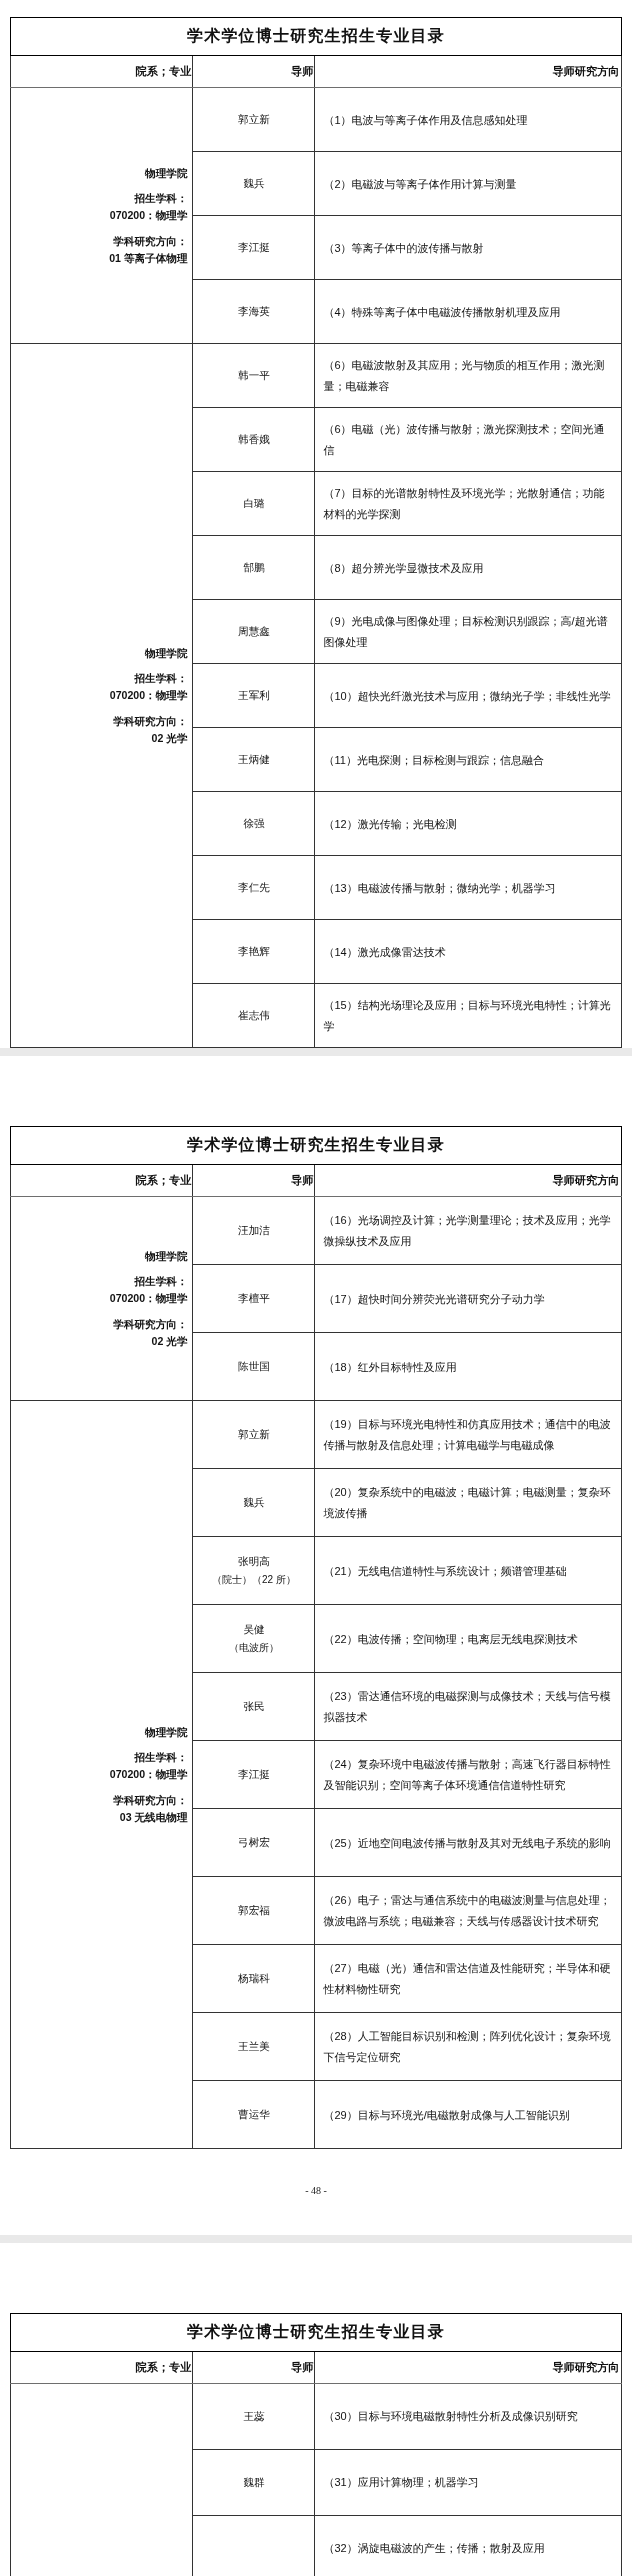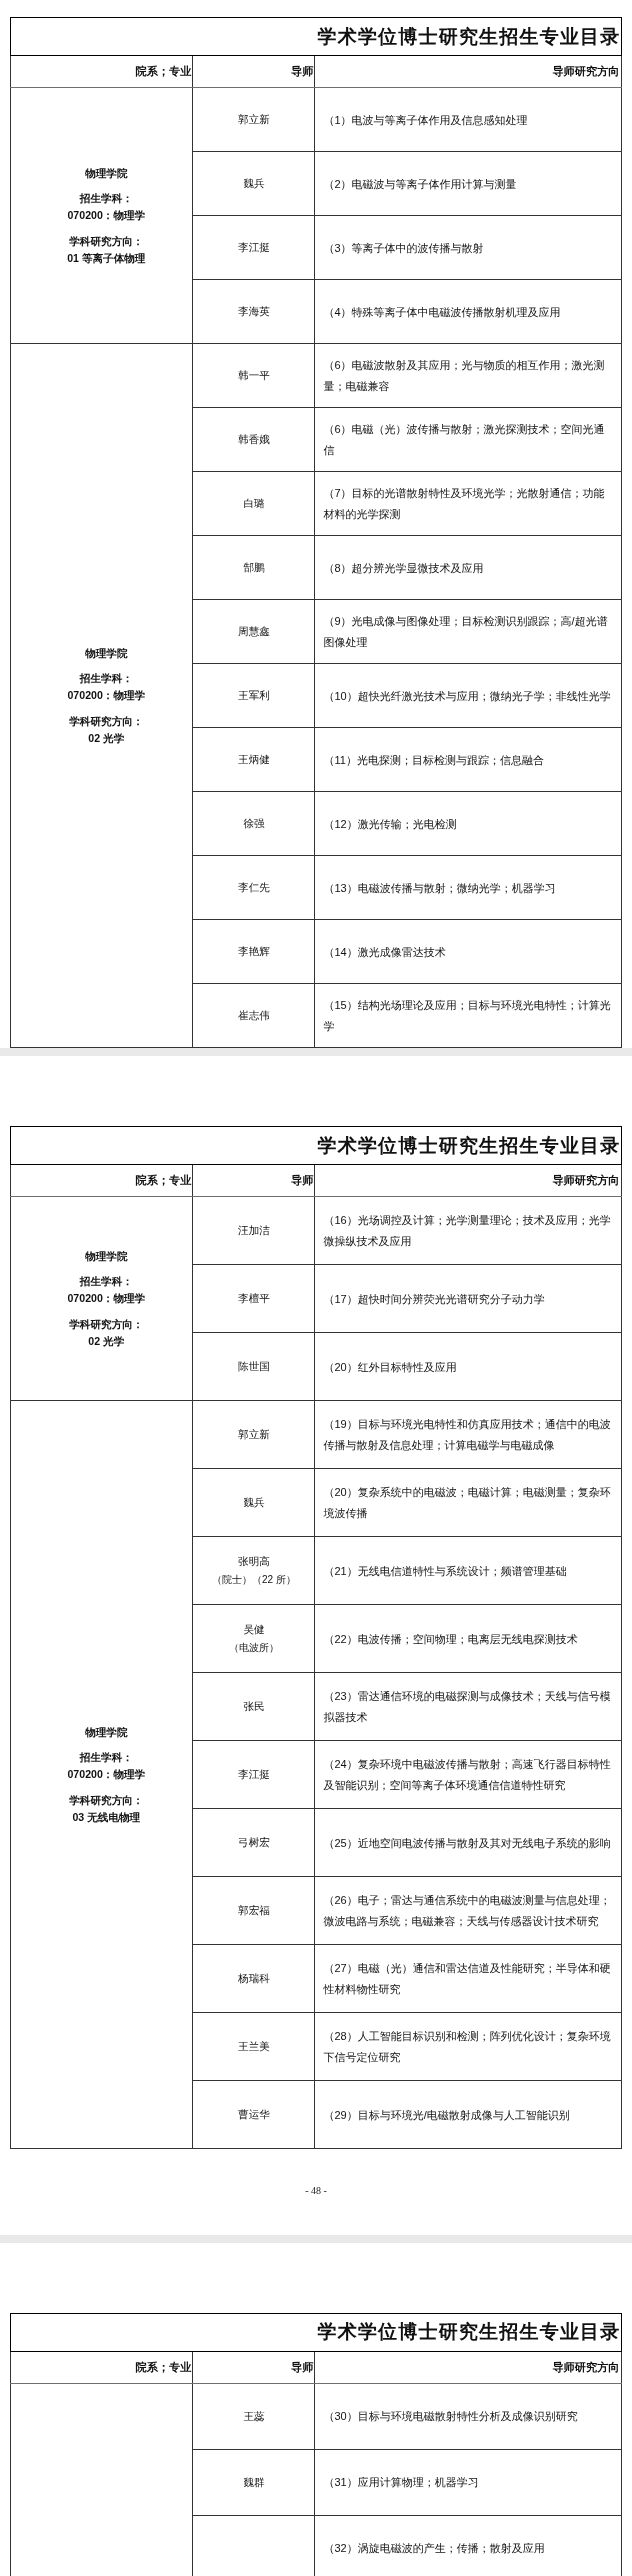--- a/index.html
+++ b/index.html
@@ -26,24 +26,24 @@
     margin:0 auto;
     border-collapse:collapse;
     table-layout:fixed;
     border:1.2px solid var(--border-strong);
   }
   col.c-dept{width:182px;}
   col.c-advisor{width:122px;}
   col.c-dir{width:306px;}
   .title-cell{
     height:35px;
-    text-align:right;
+    text-align:center;
     vertical-align:middle;
     font-weight:bold;
-    font-size:19px;
+    font-size:16px;
     letter-spacing:1.2px;
     border-bottom:0.9px solid var(--border-strong);
     padding:1.2px 0;
   }
   tr.head-row th{
     height:29px;
     font-size:11.2px;
     font-weight:bold;
     text-align:right;
     vertical-align:middle;
@@ -53,21 +53,21 @@
   }
   tbody td{
     border:0.9px solid var(--border-cell);
     vertical-align:middle;
   }
   
   .page:nth-of-type(1) tbody td{height:53px;}
   .page:nth-of-type(2) tbody td{height:57px;}
   .page:nth-of-type(3) tbody td{height:55px;}
   td.dept-cell{
-    text-align:center;
+    text-align:right;
     padding:7.5px 5px 7.5px 13.7px;
     font-weight:bold;
     font-size:10.6px;
   }
   .dept-group{margin:8.7px 0;line-height:17px;}
   td.advisor-cell{
     text-align:center;
     font-size:10.6px;
     line-height:17.4px;
     padding:3.7px 2.5px;
@@ -272,21 +272,21 @@
             <tr>
               <td class="advisor-cell">
                 <div class="advisor-name">李檀平</div>
               </td>
               <td class="direction-cell">（17）超快时间分辨荧光光谱研究分子动力学</td>
             </tr>
             <tr>
               <td class="advisor-cell">
                 <div class="advisor-name">陈世国</div>
               </td>
-              <td class="direction-cell">（20）红外目标特性及应用</td>
+              <td class="direction-cell">（18）红外目标特性及应用</td>
             </tr>
             <tr>
               <td class="dept-cell" rowspan="11">
                 <div class="dept-group">
                   <div class="dept-line">物理学院</div>
                 </div>
                 <div class="dept-group">
                   <div class="dept-line">招生学科：</div>
                   <div class="dept-line">070200：物理学</div>
                 </div>

